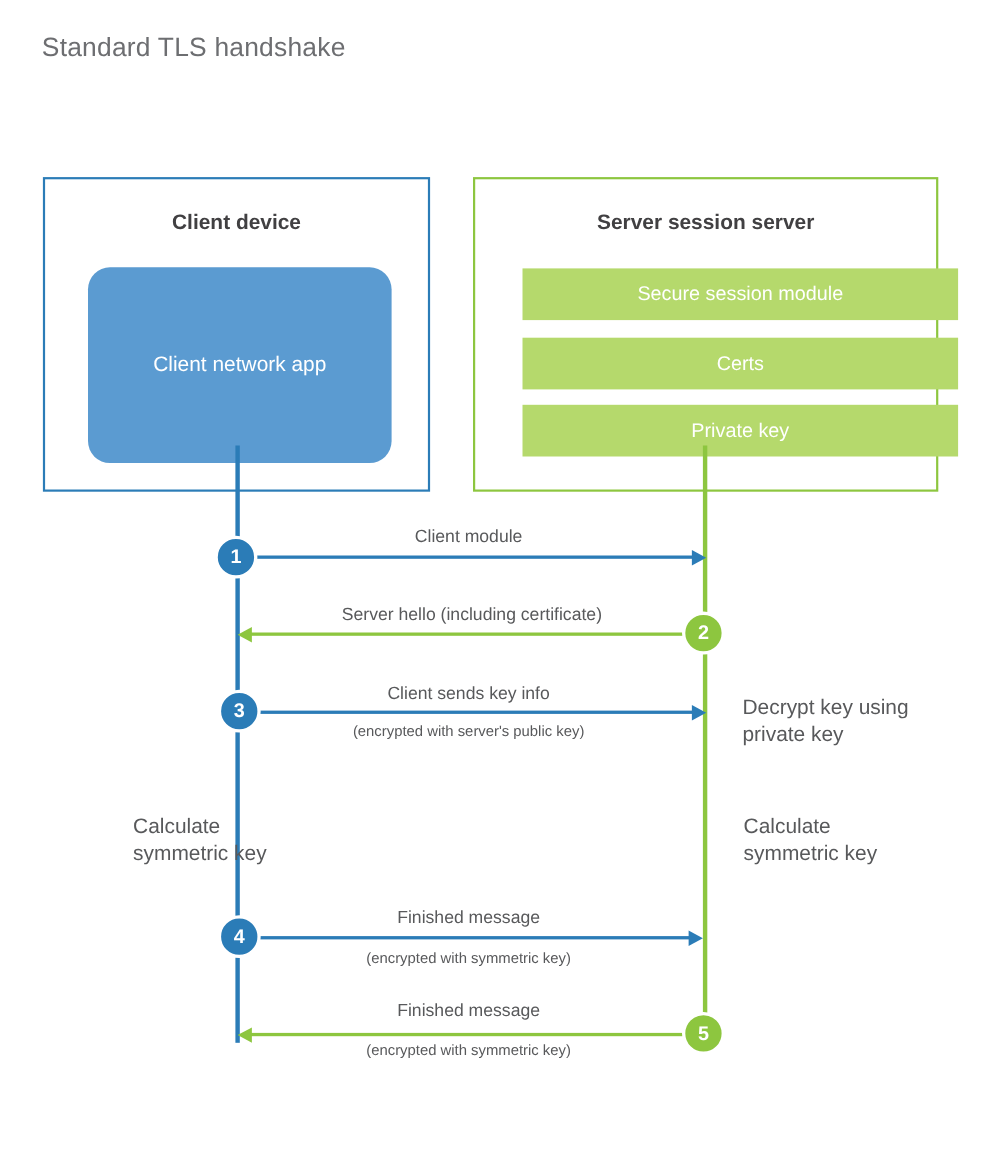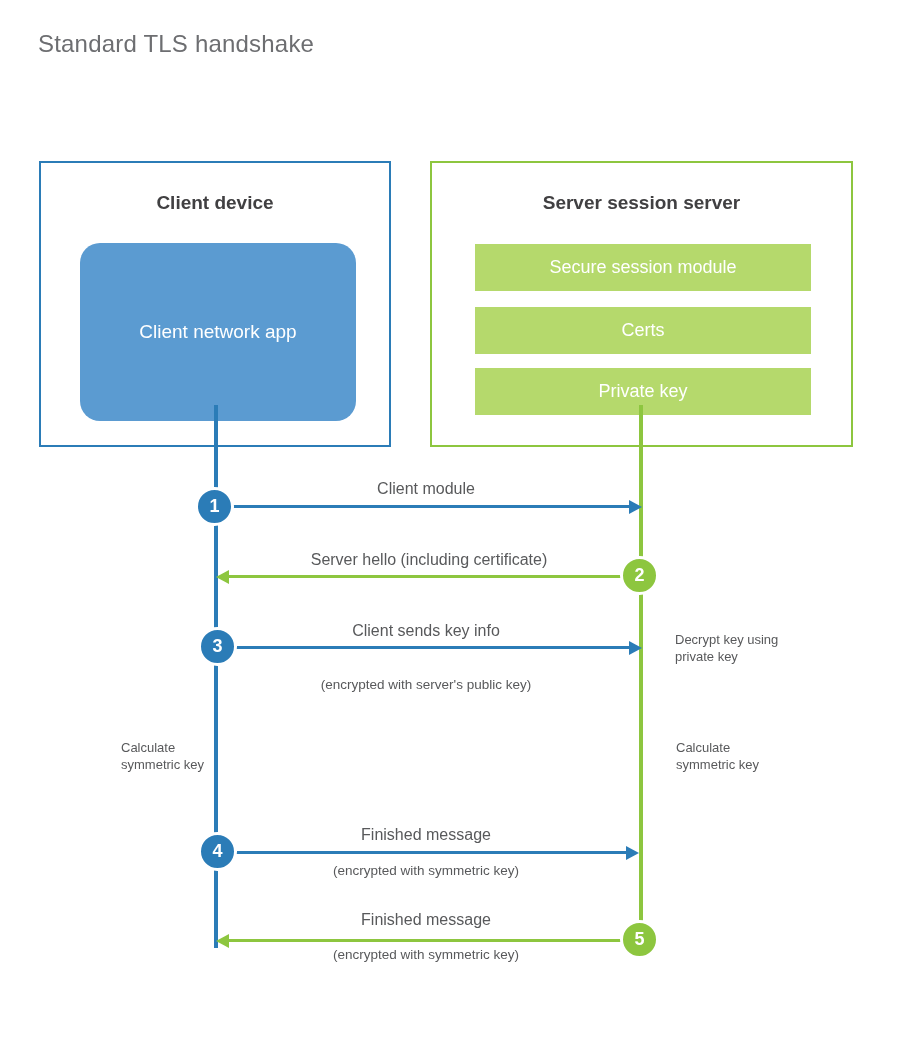--- a/index.html
+++ b/index.html
@@ -70,21 +70,21 @@
     justify-content: center;
     text-align: center;
     line-height: 1.45;
     padding: 0 18px;
     box-sizing: border-box;
     border-radius: 20px;
   }
   .server-block {
     position: absolute;
     left: 43px;
-    width: 336px;
+    width: 396px;
     height: 47px;
     background: #b5d96c;
     color: #ffffff;
     font-size: 18px;
     display: flex;
     align-items: center;
     justify-content: center;
   }
   #server-block-0 { top: 81px; }
   #server-block-1 { top: 144px; }
@@ -135,21 +135,21 @@
   }
   .msg-sub {
     position: absolute;
     font-size: 13.5px;
     color: #58595b;
     text-align: center;
     white-space: nowrap;
   }
   .side-note {
     position: absolute;
-    font-size: 13px;
+    font-size: 19px;
     color: #58595b;
     line-height: 1.3;
     white-space: nowrap;
   }
 
   
   .step-circle {
     position: absolute;
     width: 39px;
     height: 39px;
@@ -192,21 +192,21 @@
 <div class="step-circle step-blue" style="left:195px; top:487px;">1</div>
 
 <div class="arrow-line green-line" style="left:228px; top:575px; width:408px;"></div>
 <div class="arrow-head left" style="left:216px; top:570px;"></div>
 <div class="msg-label" style="left:222px; top:551px; width:414px;">Server hello (including certificate)</div>
 <div class="step-circle step-green" style="left:620px; top:556px;">2</div>
 
 <div class="arrow-line blue-line" style="left:216px; top:646px; width:420px;"></div>
 <div class="arrow-head right" style="left:629px; top:641px;"></div>
 <div class="msg-label" style="left:216px; top:622px; width:420px;">Client sends key info</div>
-<div class="msg-sub" style="left:216px; top:657px; width:420px;margin-top:20px;">(encrypted with server's public key)</div>
+<div class="msg-sub" style="left:216px; top:657px; width:420px;">(encrypted with server's public key)</div>
 <div class="step-circle step-blue" style="left:198px; top:627px;">3</div>
 
 <div class="side-note" style="left:675px; top:632px; white-space:pre;">Decrypt key using
 private key</div>
 <div class="side-note" style="left:121px; top:740px; white-space:pre;">Calculate
 symmetric key</div>
 <div class="side-note" style="left:676px; top:740px; white-space:pre;">Calculate
 symmetric key</div>
 
 <div class="arrow-line blue-line" style="left:216px; top:851px; width:416px;"></div>

